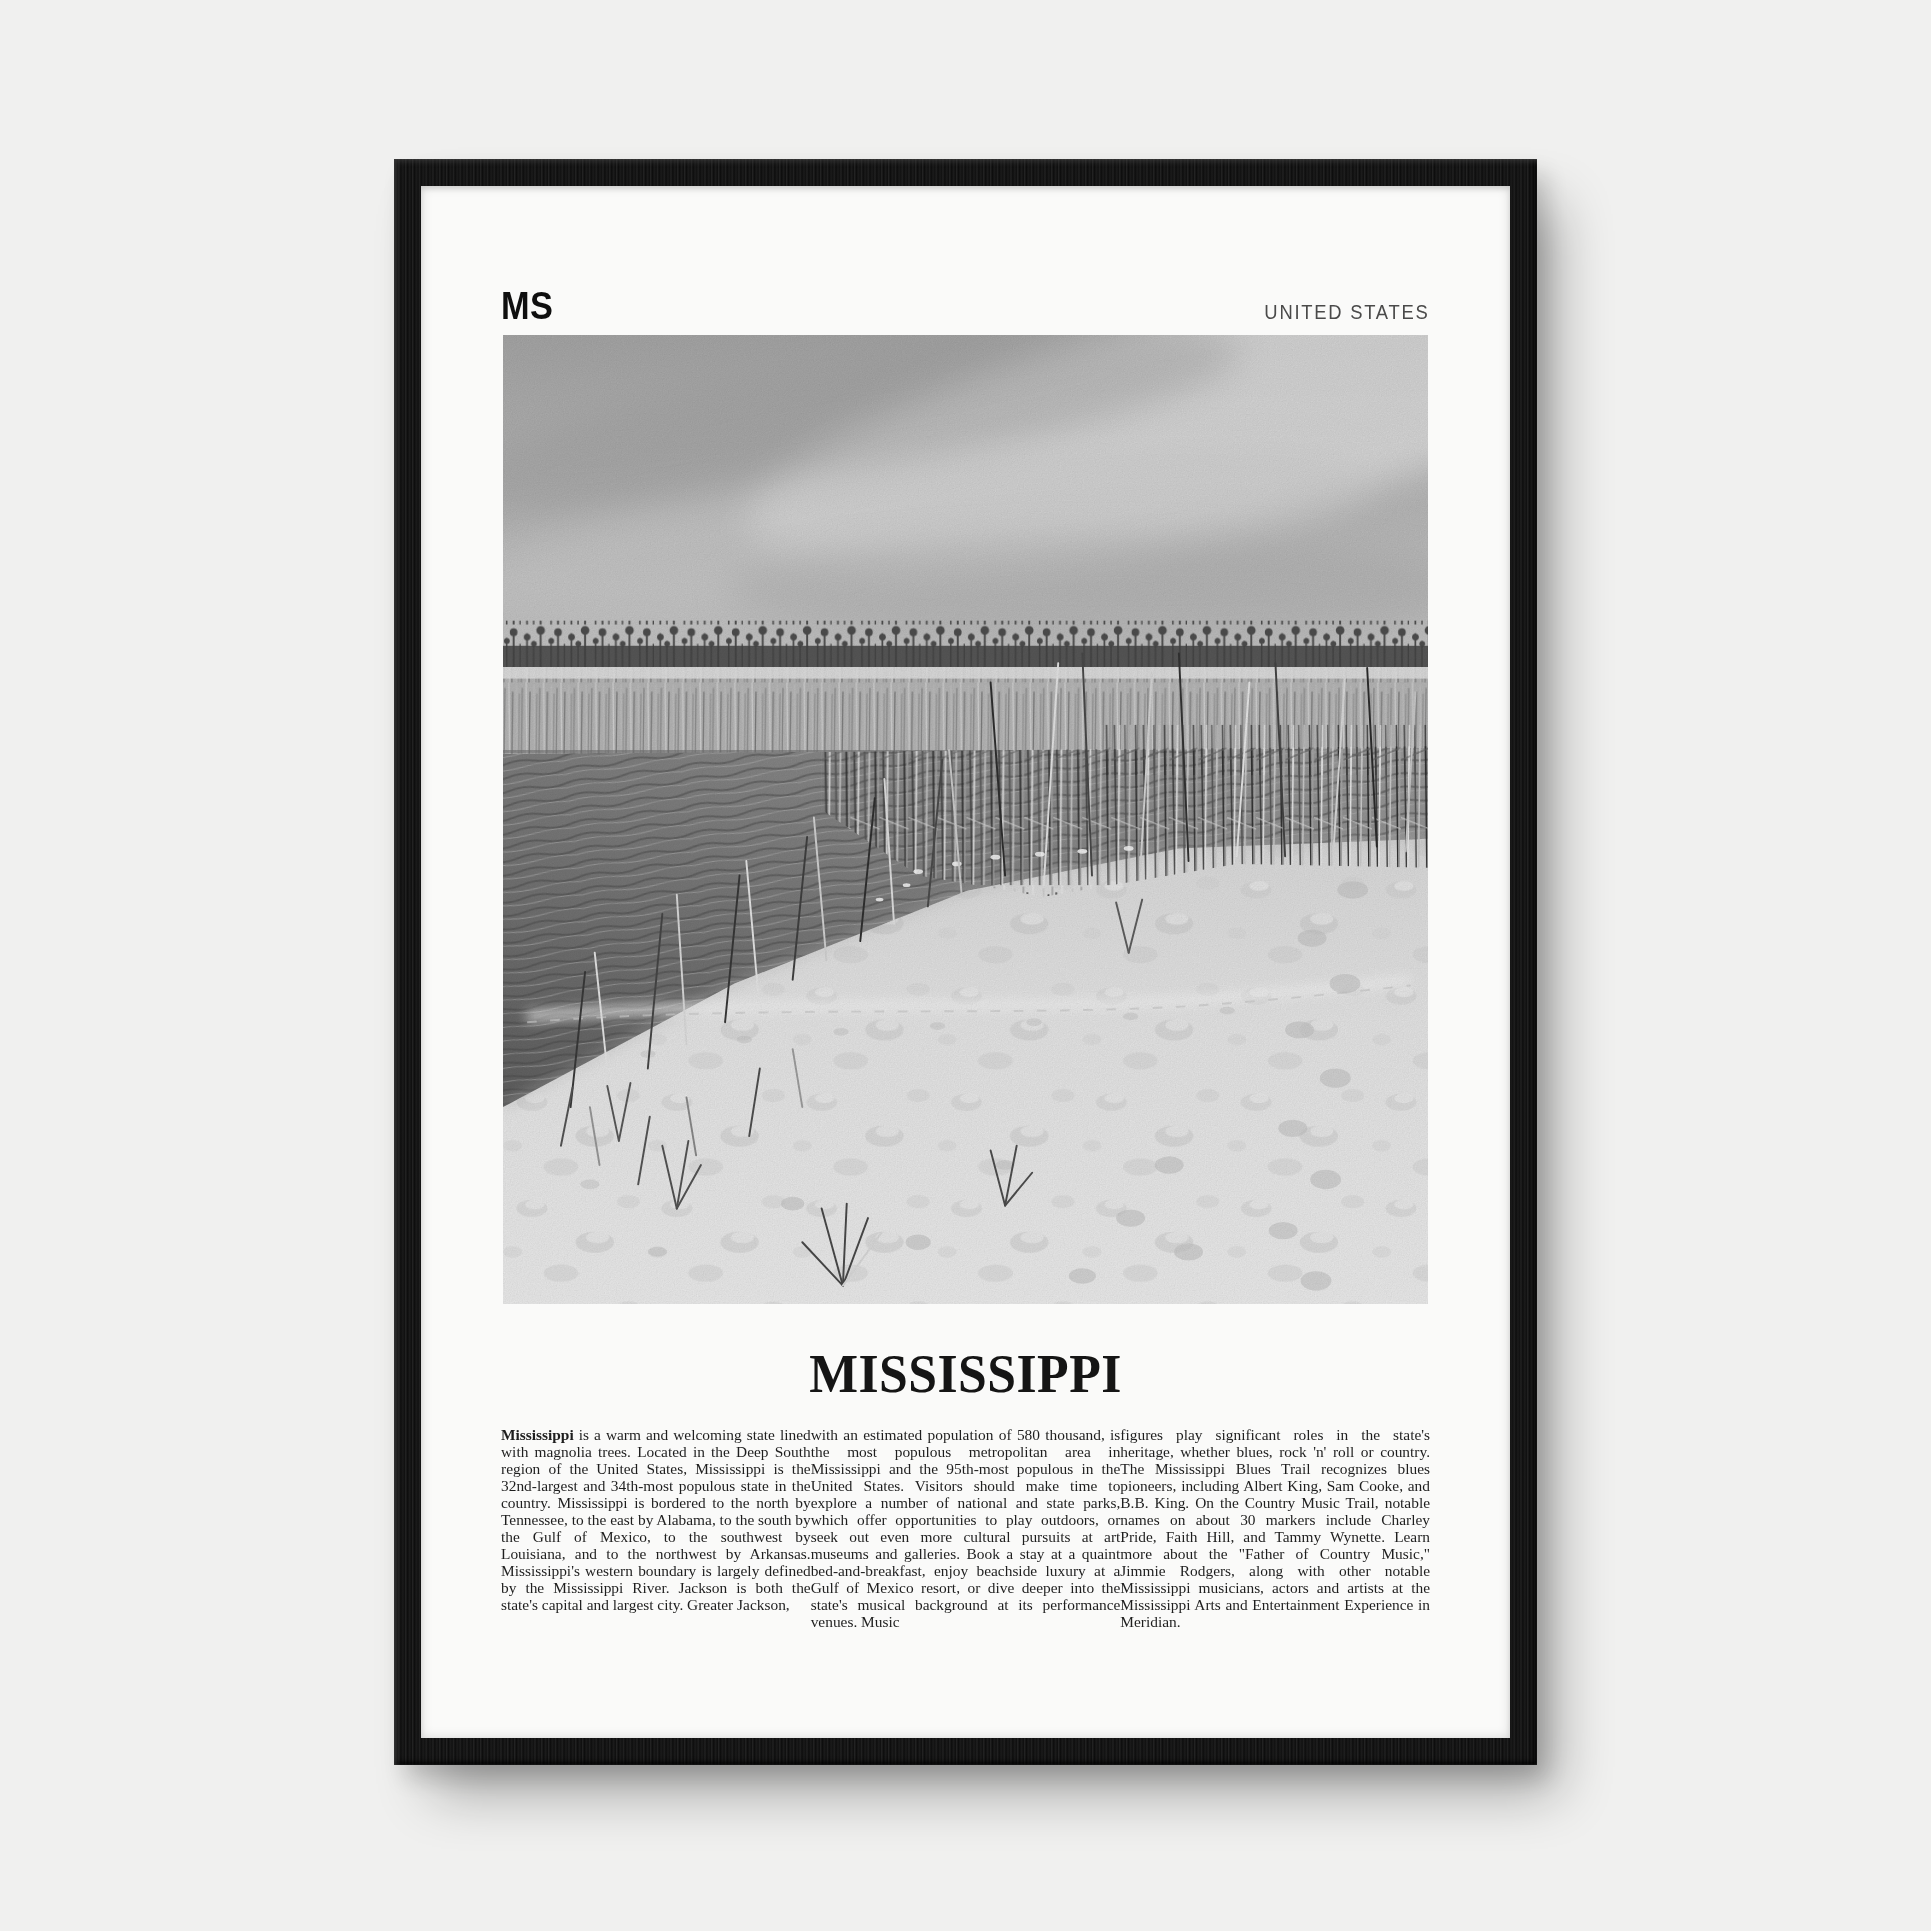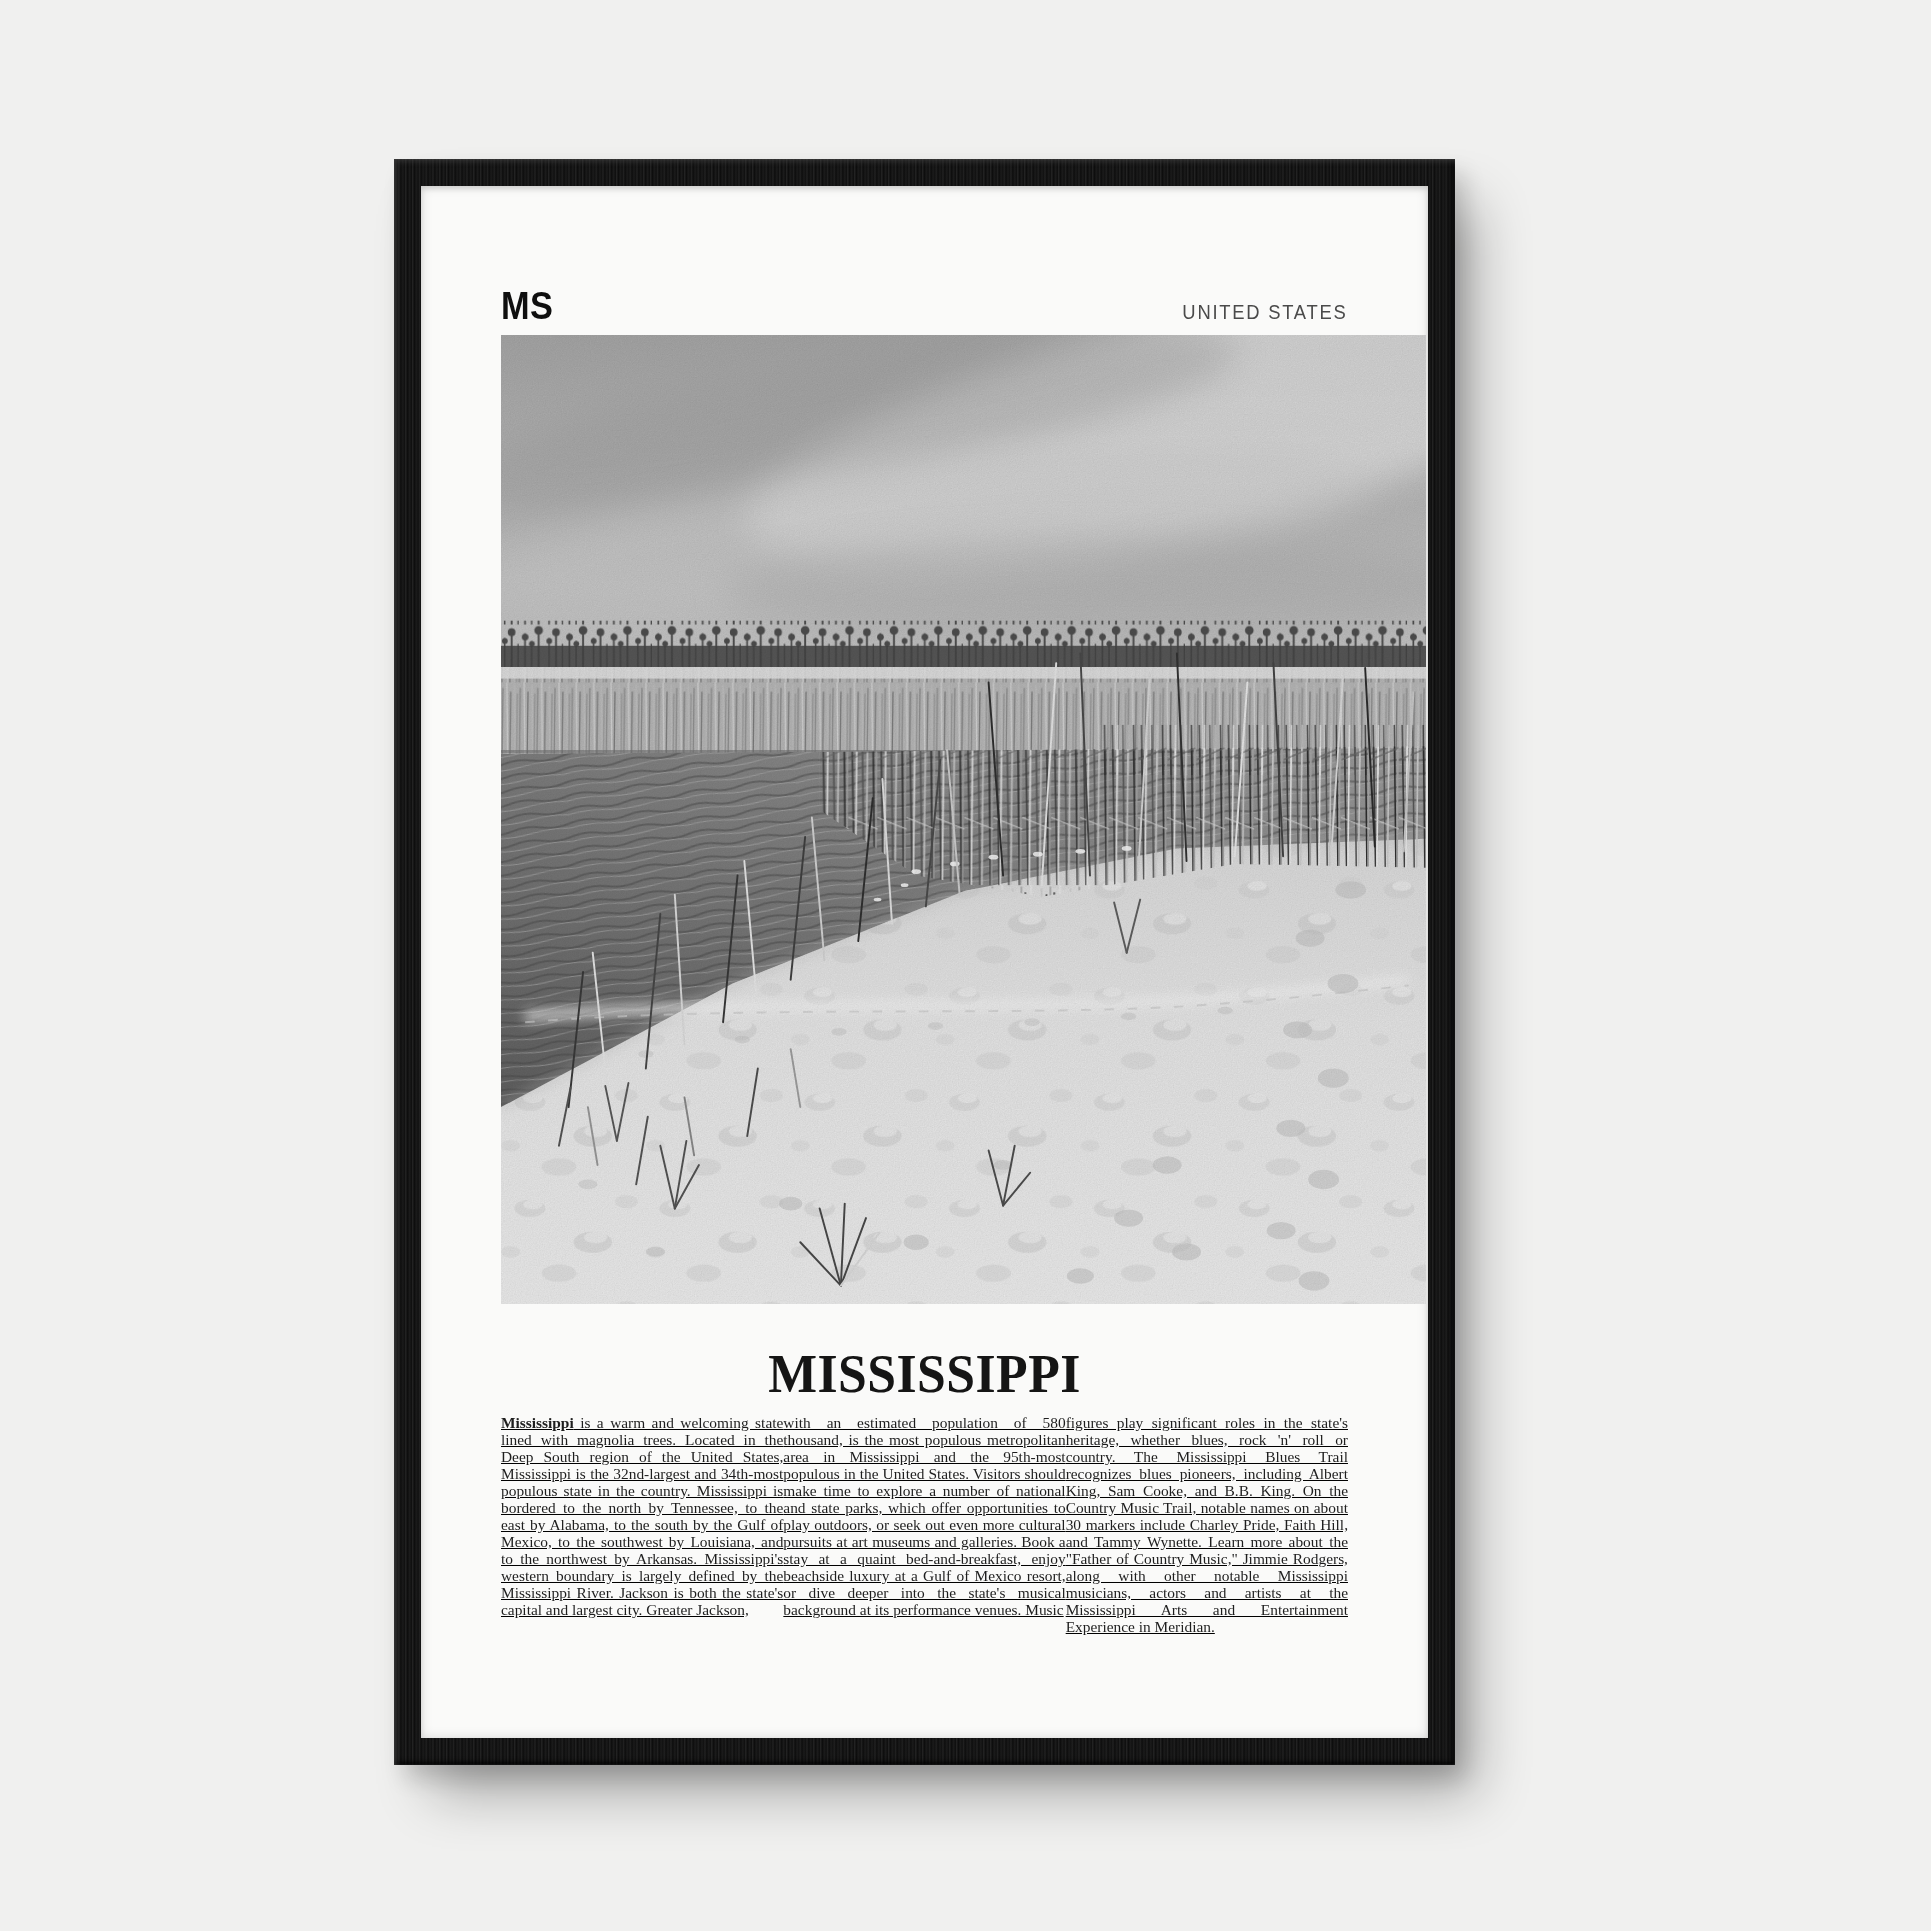--- a/index.html
+++ b/index.html
@@ -4,21 +4,21 @@
 <style>
   html,body{margin:0;padding:0;}
   body{
     width:1931px;height:1931px;
     background:#f0f0ef;
     font-family:"Liberation Sans", sans-serif;
     -webkit-font-smoothing:antialiased;
   }
   .wall{position:relative;width:1931px;height:1931px;background:#f0f0ef;overflow:hidden;}
   .frame{
-    position:absolute;left:394px;top:159px;width:1061px;height:1606px;
+    position:absolute;left:394px;top:159px;width:1143px;height:1606px;
     box-sizing:border-box;padding:27px;
     background:#141414;
     background-image:repeating-linear-gradient(90deg,#0d0d0d 0px,#1b1b1b 1.9px,#101010 3.9px,#232323 4.8px,#0d0d0d 6.8px);
     box-shadow:
       29px 37px 53px -7.7px rgba(0,0,0,0.30),
       9.7px 13.5px 21px rgba(0,0,0,0.16),
       inset 0 0 1.9px rgba(255,255,255,0.18),
       inset 2.9px 2.9px 4.8px rgba(70,70,70,0.55),
       inset -2.9px -2.9px 4.8px rgba(0,0,0,0.85);
   }
@@ -54,22 +54,22 @@
   .photo svg{display:block;}
   .title{
     margin:42px 0 0;
     text-align:center;
     font-family:"Liberation Serif", serif;
     font-weight:700;font-size:55px;line-height:1;
     color:#151515;letter-spacing:0.5px;
     transform:scaleX(0.94);transform-origin:center;
   }
   .columns{
-    margin-top:13px;
-    display:flex;text-decoration:underline;
+    margin-top:25px;
+    display:flex;
   }
   .col{
     flex:1;margin:0;
     font-family:"Liberation Serif", serif;
     font-size:15.4px;line-height:17px;
     text-align:justify;
     color:#1e1e1e;
   }
   .col b{font-weight:700;}
 </style>

